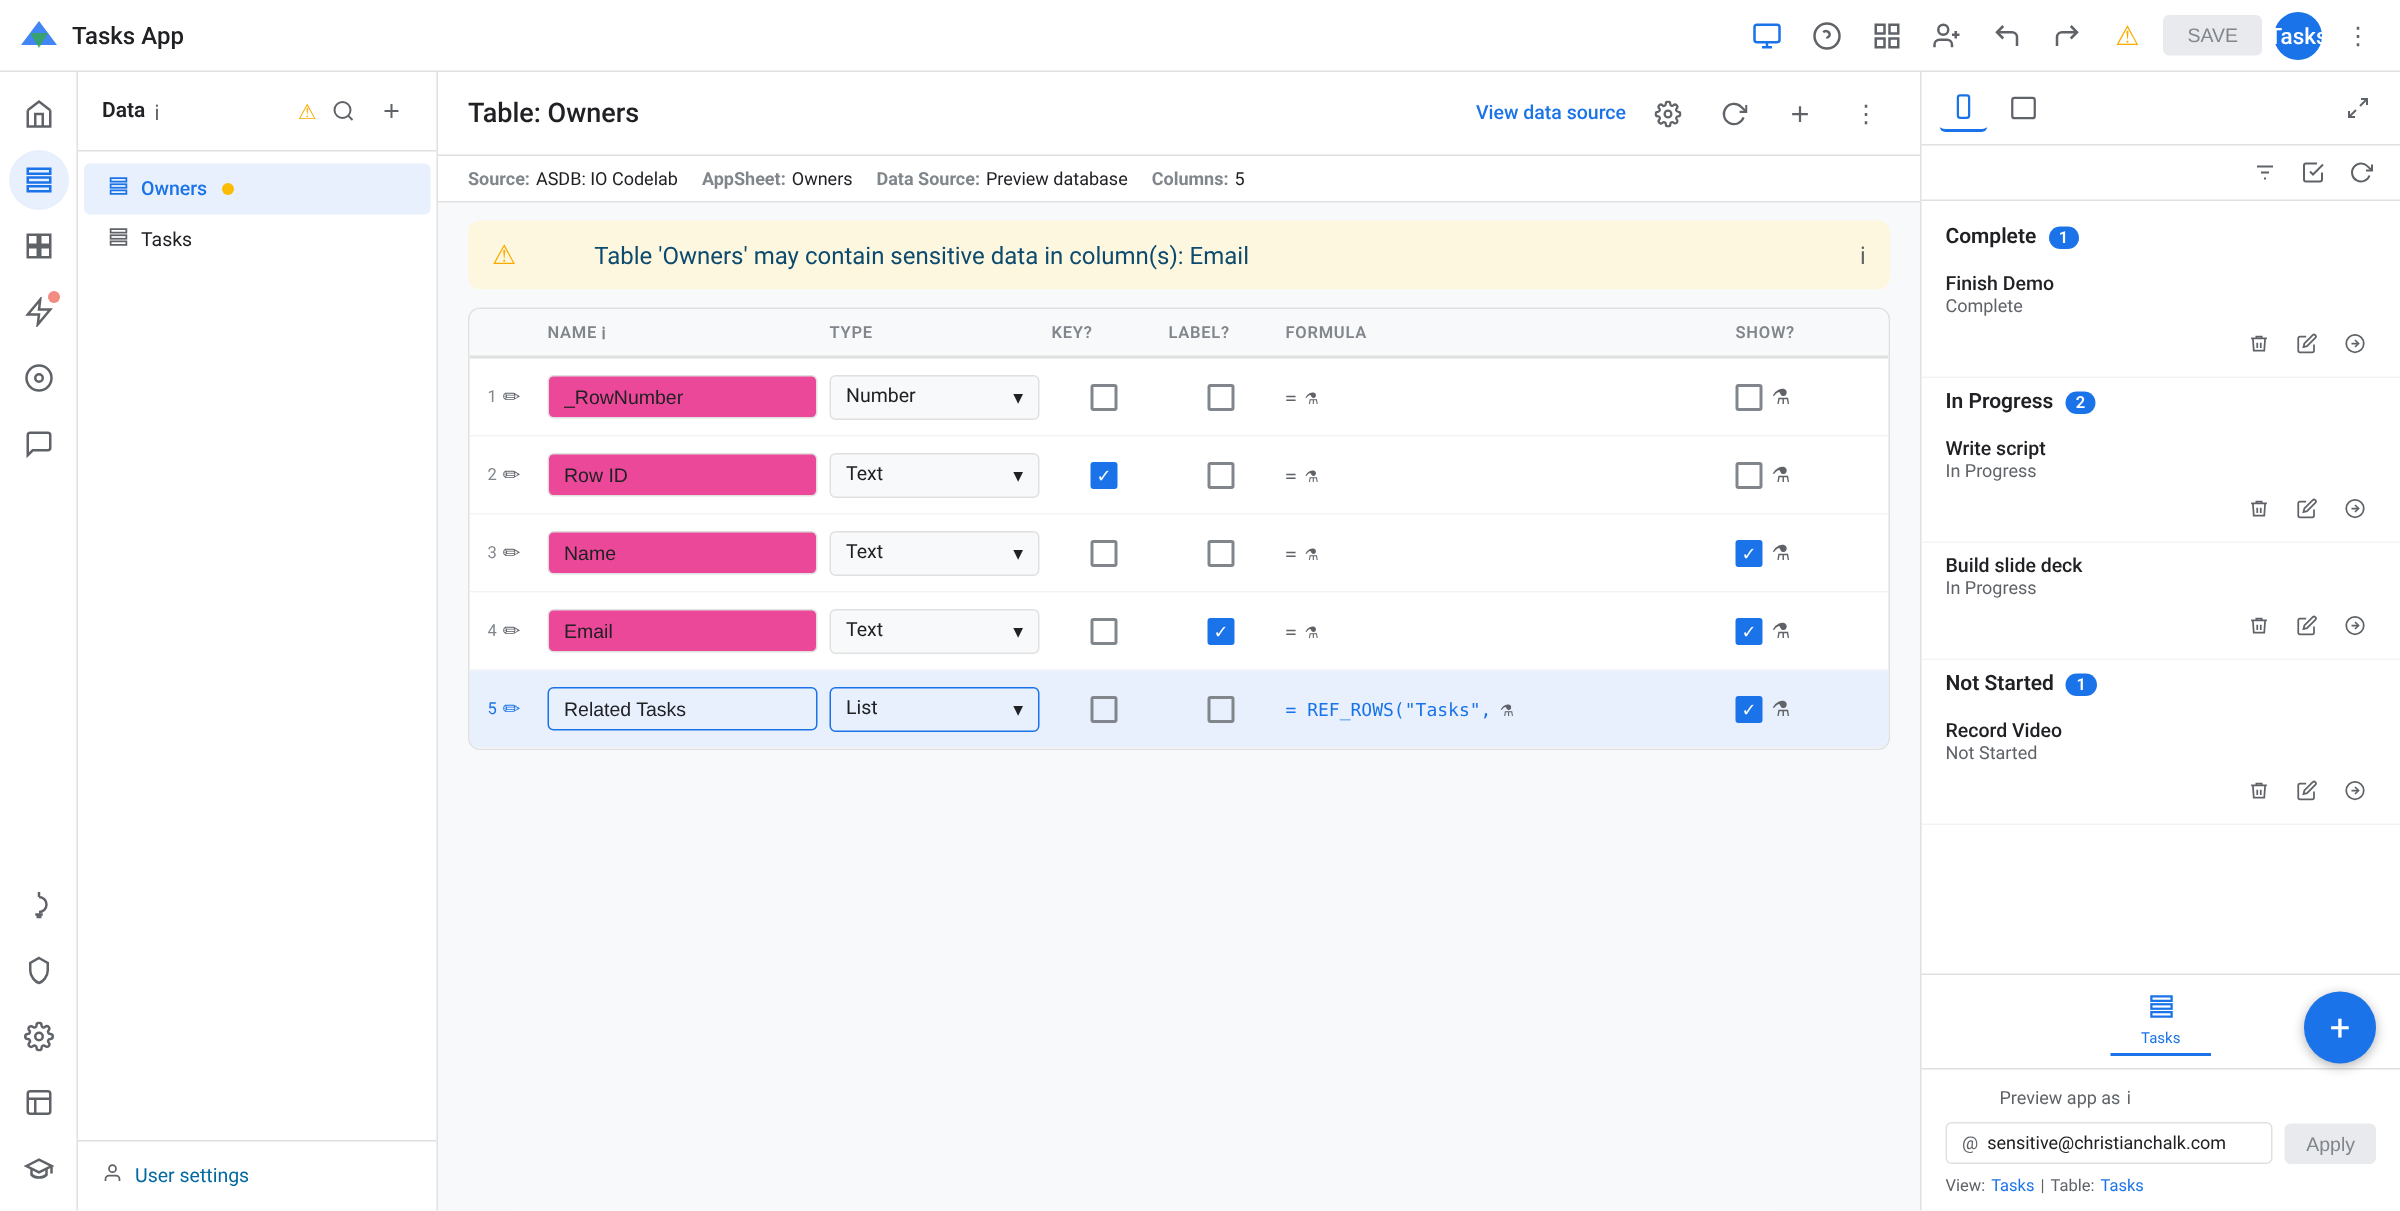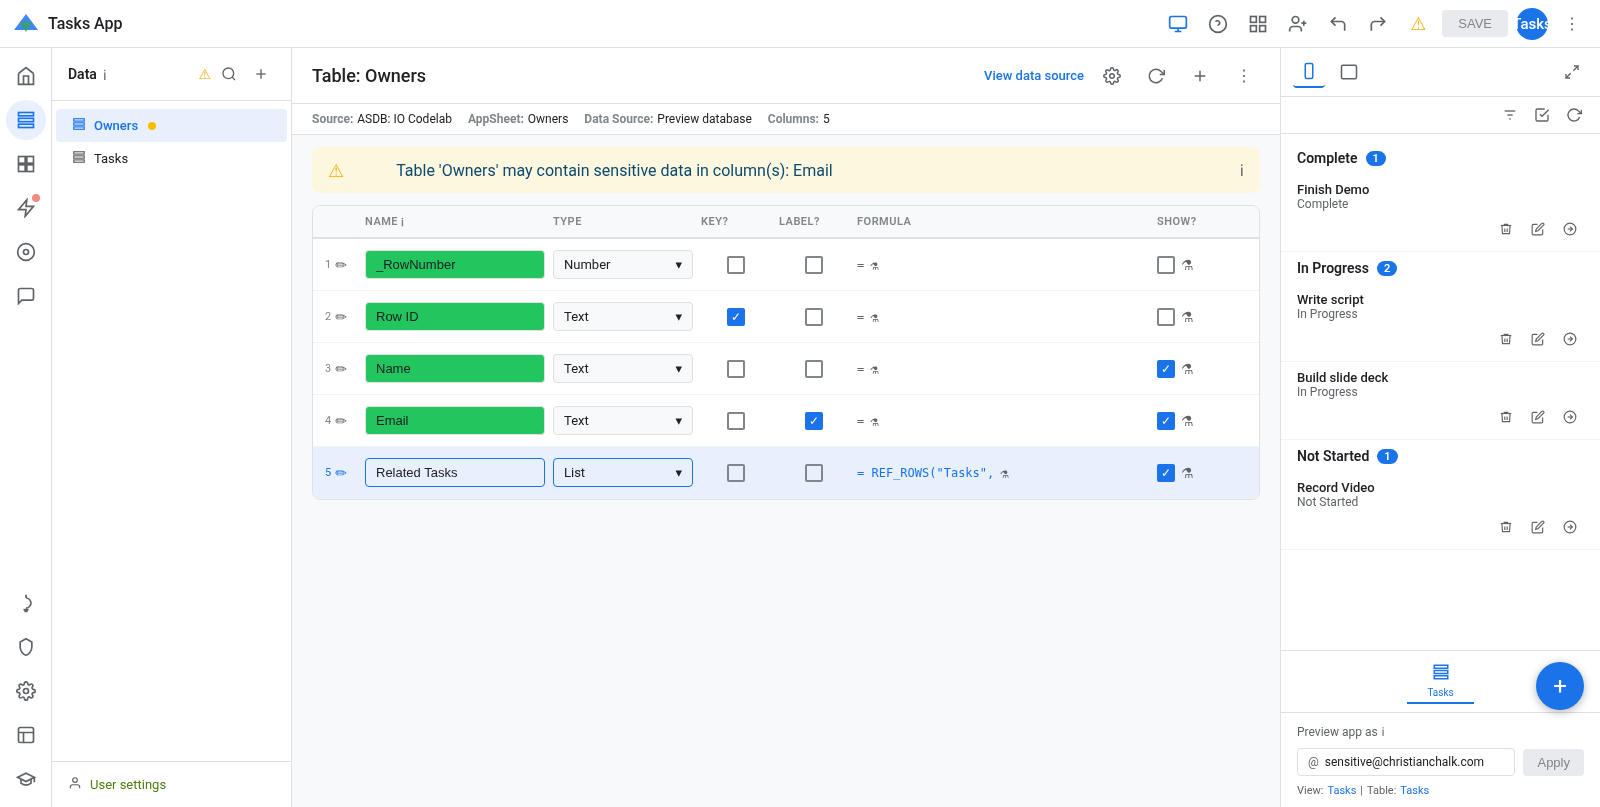--- a/index.html
+++ b/index.html
@@ -35,21 +35,21 @@
     .data-item-icon { font-size: 14px; color: #5f6368; }
     .data-item.active .data-item-icon { color: #1a73e8; }
     .data-item-label { font-size: 13px; color: #202124; }
     .data-item.active .data-item-label { color: #1a73e8; font-weight: 500; }
     .data-item-dot { width: 8px; height: 8px; background: #fbbc04; border-radius: 50%; margin-left: 2px; }
     .data-sidebar-footer { border-top: 1px solid #e0e0e0; padding: 8px 16px; }
     .data-sidebar-footer-header { display: flex; align-items: center; justify-content: space-between; cursor: pointer; padding: 6px 0; }
     .data-sidebar-footer-label { font-size: 12px; font-weight: 600; color: #5f6368; text-transform: uppercase; letter-spacing: 0.5px; }
     .footer-user-item { display: flex; align-items: center; gap: 8px; padding: 6px 0; cursor: pointer; }
     .footer-user-icon { font-size: 14px; color: #5f6368; }
-    .footer-user-label { font-size: 13px; color: #4d7c0f; }
+    .footer-user-label { font-size: 13px; color: #0369a1; }
 
     
     .main-content { flex: 1; display: flex; flex-direction: column; overflow: hidden; background: #f8f9fa; }
     .table-header { display: flex; align-items: center; padding: 0 20px; height: 56px; background: #fff; border-bottom: 1px solid #e0e0e0; gap: 12px; }
     .table-title { font-size: 18px; font-weight: 500; color: #202124; }
     .table-header-spacer { flex: 1; }
     .view-datasource-btn { color: #1a73e8; font-size: 13px; cursor: pointer; font-weight: 500; }
     .table-header-icon { width: 32px; height: 32px; display: flex; align-items: center; justify-content: center; border-radius: 50%; cursor: pointer; color: #5f6368; font-size: 16px; }
 
     .table-meta { display: flex; align-items: center; padding: 8px 20px; background: #fff; border-bottom: 1px solid #e0e0e0; gap: 16px; font-size: 12px; color: #5f6368; }
@@ -62,21 +62,21 @@
     .warning-banner-text { font-size: 16px; color: #0c4a6e; flex: 1; margin-left: 40px; }
     .warning-banner-info { color: #5f6368; font-size: 16px; cursor: pointer; }
 
     .columns-table { margin: 0 20px; background: #fff; border-radius: 8px; overflow: hidden; border: 1px solid #e0e0e0; }
     .columns-header-row { display: grid; grid-template-columns: 32px 180px 140px 70px 70px 1fr 90px; align-items: center; padding: 8px 12px; border-bottom: 2px solid #e0e0e0; background: #f8f9fa; gap: 8px; }
     .col-header { font-size: 11px; font-weight: 600; color: #80868b; text-transform: uppercase; letter-spacing: 0.5px; display: flex; align-items: center; gap: 3px; }
     .col-row { display: grid; grid-template-columns: 32px 180px 140px 70px 70px 1fr 90px; align-items: center; padding: 6px 12px; border-bottom: 1px solid #f1f3f4; gap: 8px; min-height: 52px; }
     .col-row.highlighted { background: #e8f0fe; }
     .row-num { font-size: 11px; color: #80868b; }
     .col-edit-icon { color: #5f6368; font-size: 14px; cursor: pointer; }
-    .col-name-input { border: 1px solid #e0e0e0; border-radius: 4px; padding: 6px 10px; font-size: 13px; color: #202124; background: #22c55e; width: 100%; }
+    .col-name-input { border: 1px solid #e0e0e0; border-radius: 4px; padding: 6px 10px; font-size: 13px; color: #202124; background: #ec4899; width: 100%; }
     .col-type-select { border: 1px solid #e0e0e0; border-radius: 4px; padding: 6px 10px; font-size: 13px; color: #202124; background: #f8f9fa; width: 100%; display: flex; align-items: center; justify-content: space-between; cursor: pointer; }
     .checkbox { width: 18px; height: 18px; border: 2px solid #80868b; border-radius: 2px; cursor: pointer; display: flex; align-items: center; justify-content: center; }
     .checkbox.checked { background: #1a73e8; border-color: #1a73e8; }
     .checkbox.checked::after { content: '✓'; color: #fff; font-size: 12px; }
     .formula-cell { display: flex; align-items: center; gap: 6px; font-size: 12px; color: #202124; font-family: monospace; }
     .formula-eq { color: #5f6368; }
     .formula-blue { color: #1a73e8; }
     .flask-icon { color: #5f6368; font-size: 14px; cursor: pointer; }
     .show-cell { display: flex; align-items: center; gap: 6px; }
 
@@ -100,21 +100,21 @@
     .task-action-icon { width: 28px; height: 28px; display: flex; align-items: center; justify-content: center; cursor: pointer; color: #5f6368; font-size: 14px; border-radius: 50%; }
 
     .fab-btn { position: absolute; bottom: 100px; right: 20px; width: 48px; height: 48px; background: #1a73e8; border-radius: 50%; display: flex; align-items: center; justify-content: center; color: #fff; font-size: 24px; cursor: pointer; box-shadow: 0 2px 8px rgba(0,0,0,0.3); z-index: 5; }
 
     .right-panel-nav { display: flex; align-items: center; justify-content: center; padding: 8px; border-top: 1px solid #e0e0e0; }
     .nav-tab { display: flex; flex-direction: column; align-items: center; padding: 4px 20px; cursor: pointer; color: #5f6368; font-size: 10px; gap: 2px; border-bottom: 2px solid transparent; }
     .nav-tab.active { color: #1a73e8; border-bottom: 2px solid #1a73e8; }
     .nav-tab-icon { font-size: 18px; }
 
     .preview-footer { border-top: 1px solid #e0e0e0; padding: 10px 16px; display: flex; flex-direction: column; gap: 8px; }
-    .preview-label { font-size: 12px; color: #5f6368; display: flex; align-items: center; gap: 4px; }
+    .preview-label { font-size: 12px; color: #5f6368; display: flex; align-items: center; gap: 4px; margin-left: 36px; }
     .preview-input-row { display: flex; align-items: center; gap: 8px; }
     .preview-email-input { flex: 1; border: 1px solid #e0e0e0; border-radius: 4px; padding: 6px 10px; font-size: 12px; color: #202124; display: flex; align-items: center; gap: 6px; }
     .apply-btn { background: #e8eaed; border: none; border-radius: 4px; padding: 6px 14px; font-size: 13px; color: #80868b; cursor: pointer; white-space: nowrap; }
     .view-table-info { font-size: 11px; color: #5f6368; display: flex; gap: 4px; align-items: center; }
     .view-table-info a { color: #1a73e8; text-decoration: none; cursor: pointer; }
 
     
     .collapse-arrow { font-size: 12px; color: #5f6368; }
   </style>
 </head>

